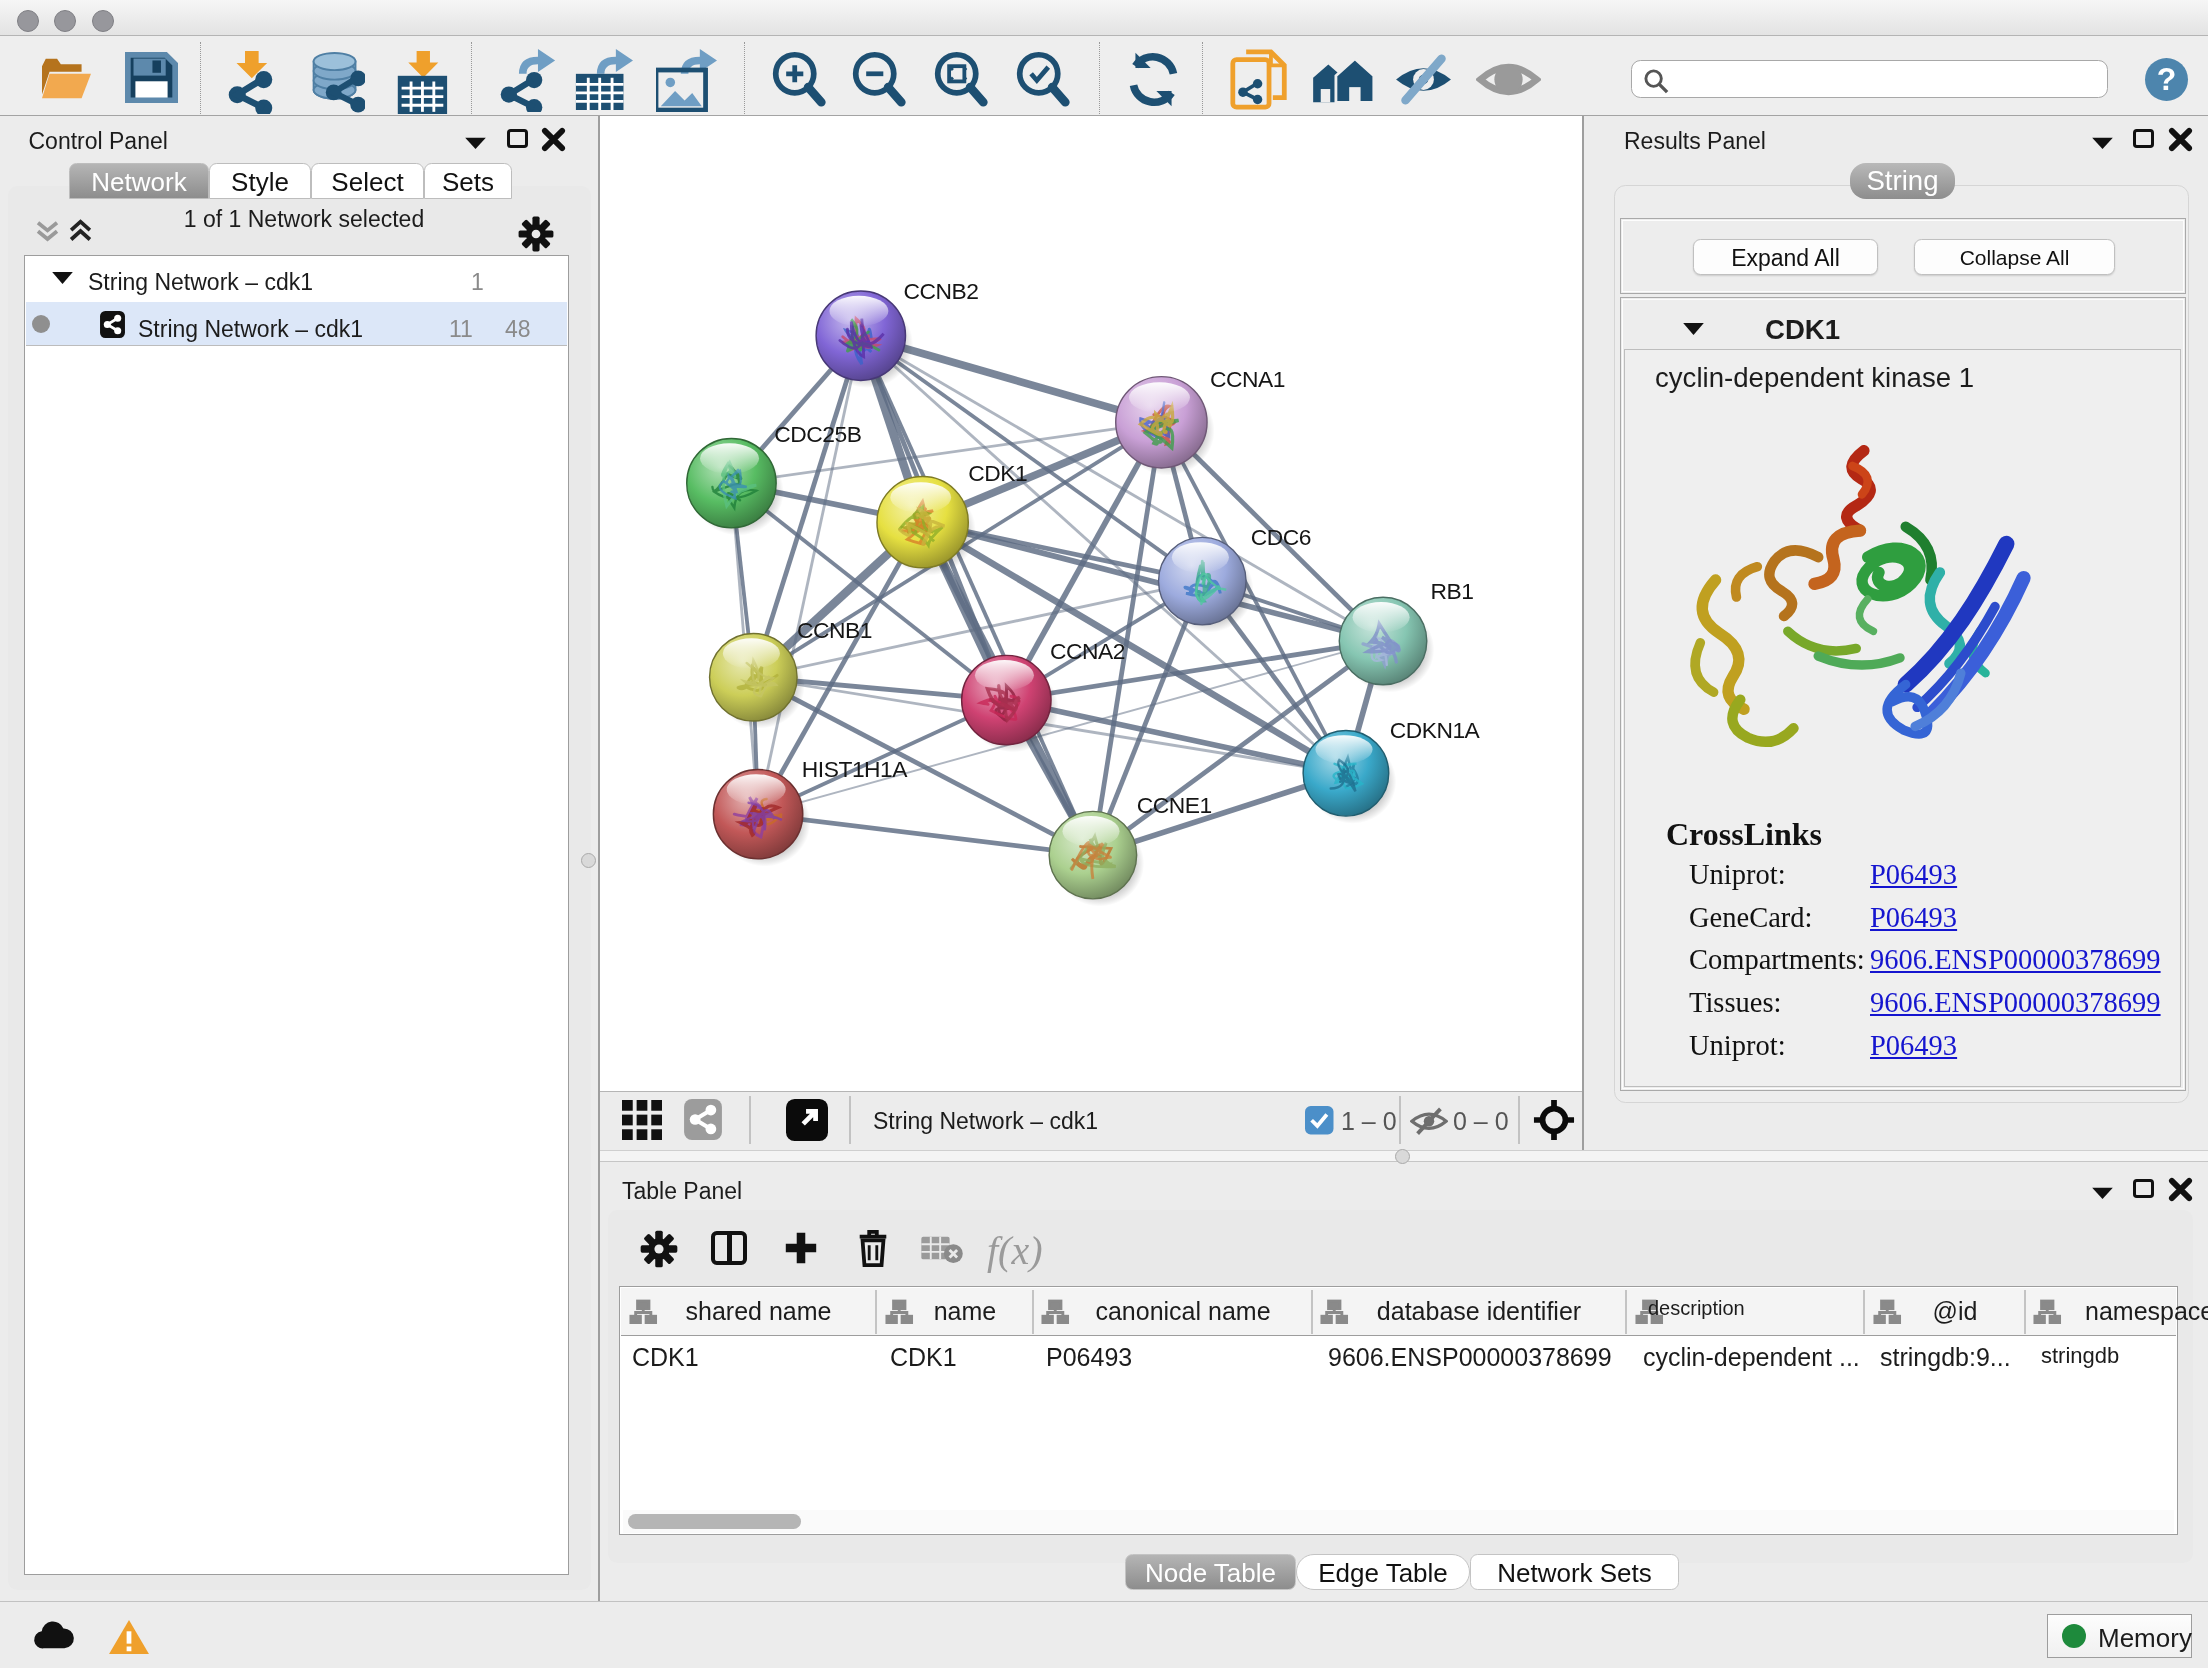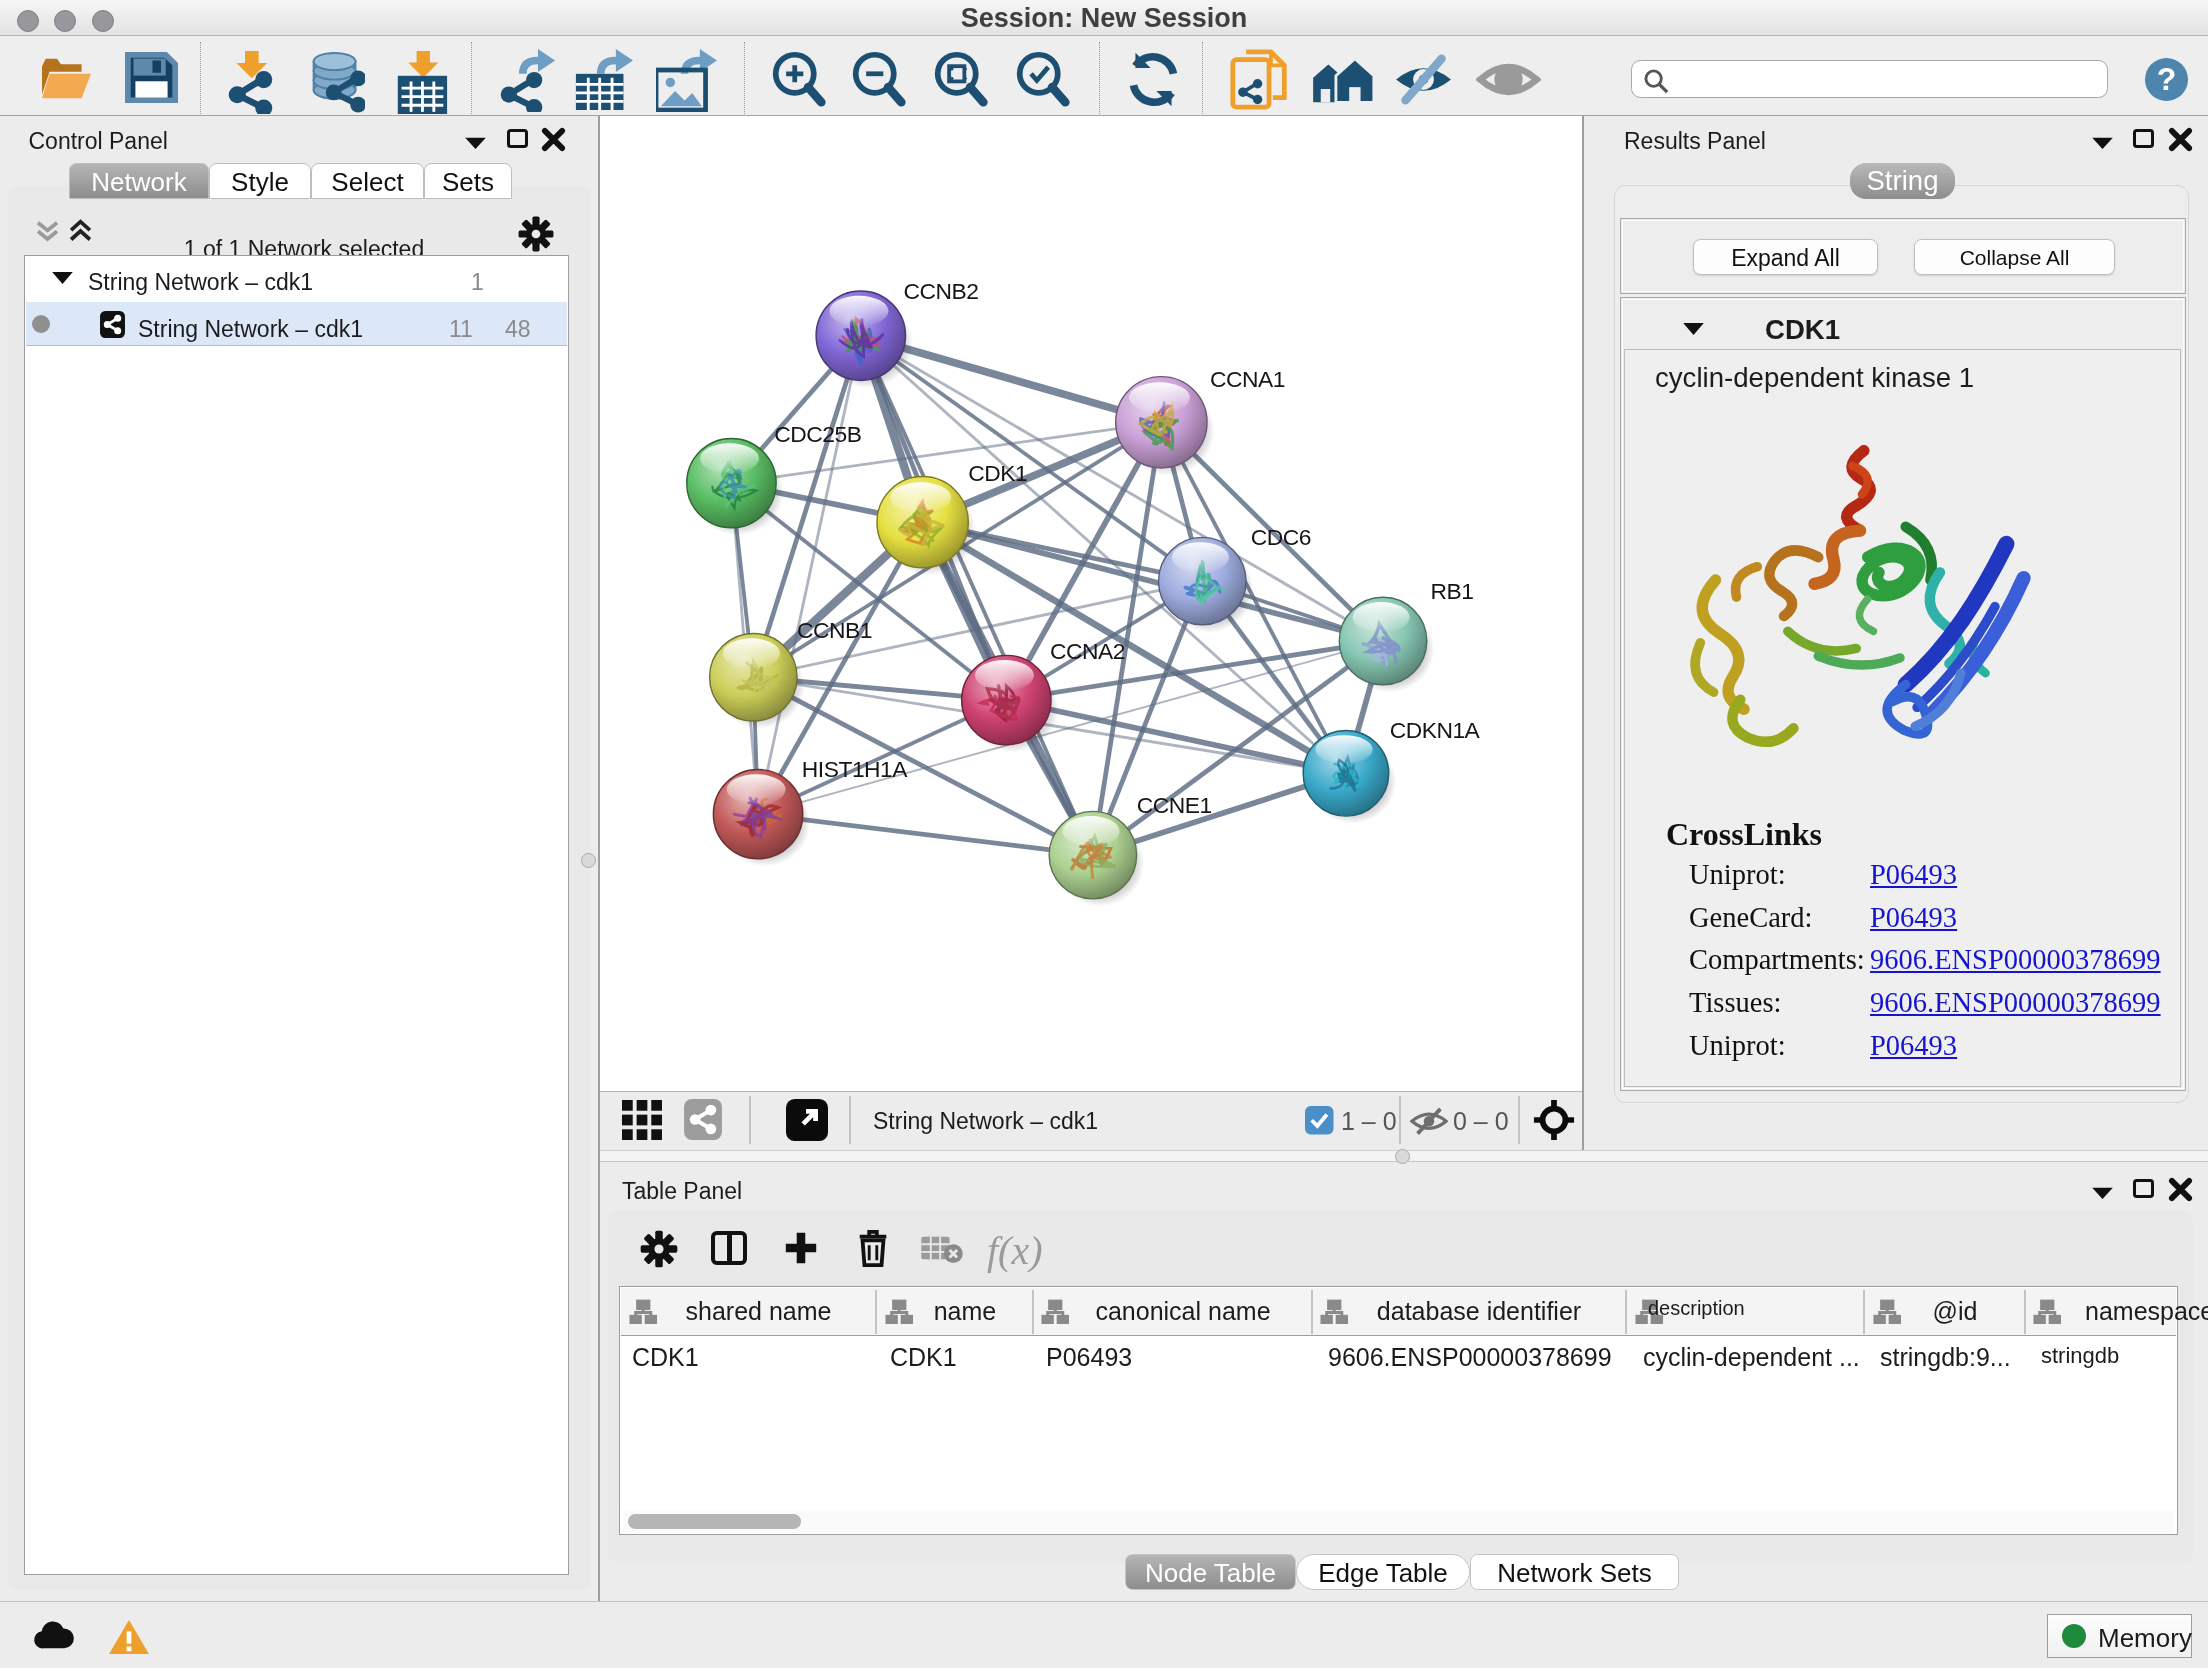--- a/index.html
+++ b/index.html
@@ -6,21 +6,20 @@
 .abs{position:absolute}
 .ico{position:absolute}
 .pt{font-size:23px;color:#1c1c1c}
 .serif{font-family:"Liberation Serif",serif}
 </style></head><body>
 
 <div class="abs" style="left:0;top:0;width:2208px;height:36px;background:linear-gradient(#f6f6f6,#e3e3e3);border-bottom:1.9px solid #b4b4b4">
  <div class="abs" style="left:17px;top:9.5px;width:22px;height:22px;border-radius:50%;background:#97979c;border:1px solid #808085"></div>
  <div class="abs" style="left:54px;top:9.5px;width:22px;height:22px;border-radius:50%;background:#97979c;border:1px solid #808085"></div>
  <div class="abs" style="left:92px;top:9.5px;width:22px;height:22px;border-radius:50%;background:#97979c;border:1px solid #808085"></div>
- <div class="abs" style="left:0;top:2.9px;width:2208px;text-align:center;font-size:27px;color:#3f3f3f;font-weight:bold">Session: New Session</div>
 </div>
 <div class="abs" style="left:0;top:36px;width:2208px;height:80px;background:#eeeeee;border-bottom:1.9px solid #a3a3a3"></div>
 <svg class="ico" style="left:38px;top:53px" width="57" height="49" viewBox="0 0 60 52">
 <path d="M4,14 L4,44 L12,20 L46,20 L46,12 L24,12 L20,6 L8,6 Z" fill="#b5731d"></path>
 <path d="M12,22 L56,22 L46,48 L4,48 Z" fill="#f2a94f"></path>
   </svg>
 <svg class="ico" style="left:124px;top:51px" width="55" height="53" viewBox="0 0 58 56">
     <path d="M4,4 L44,4 L54,14 L54,52 L4,52 Z" fill="#16405e"></path>
     <rect x="10" y="8" width="34" height="18" fill="#5d89ac"></rect>
     <rect x="30" y="10" width="9" height="13" fill="#16405e"></rect>
@@ -192,21 +191,21 @@
       <path d="M4,4 L14,12 L24,4"></path>
       <path d="M4,13 L14,21 L24,13"></path>
     </g>
   </svg>
 <svg class="ico" style="left:67px;top:217px" width="27" height="30" viewBox="0 0 28 32">
     <g fill="none" stroke="#222" stroke-width="4">
       <path d="M4,14 L14,5 L24,14"></path>
       <path d="M4,24 L14,15 L24,24"></path>
     </g>
   </svg>
-<div class="abs pt" style="left:114px;top:236px;width:380px;text-align:center">1 of 1 Network selected</div>
+<div class="abs pt" style="left:114px;top:206px;width:380px;text-align:center">1 of 1 Network selected</div>
 <svg class="ico" style="left:517px;top:215px" width="38" height="38" viewBox="0 0 48 48">
     <g fill="#111">
       <circle cx="24" cy="24" r="13"></circle>
       <rect x="19.5" y="2" width="9" height="11" rx="2" transform="rotate(0 24 24)"></rect>
       <rect x="19.5" y="2" width="9" height="11" rx="2" transform="rotate(45 24 24)"></rect>
       <rect x="19.5" y="2" width="9" height="11" rx="2" transform="rotate(90 24 24)"></rect>
       <rect x="19.5" y="2" width="9" height="11" rx="2" transform="rotate(135 24 24)"></rect>
       <rect x="19.5" y="2" width="9" height="11" rx="2" transform="rotate(180 24 24)"></rect>
       <rect x="19.5" y="2" width="9" height="11" rx="2" transform="rotate(225 24 24)"></rect>
       <rect x="19.5" y="2" width="9" height="11" rx="2" transform="rotate(270 24 24)"></rect>

